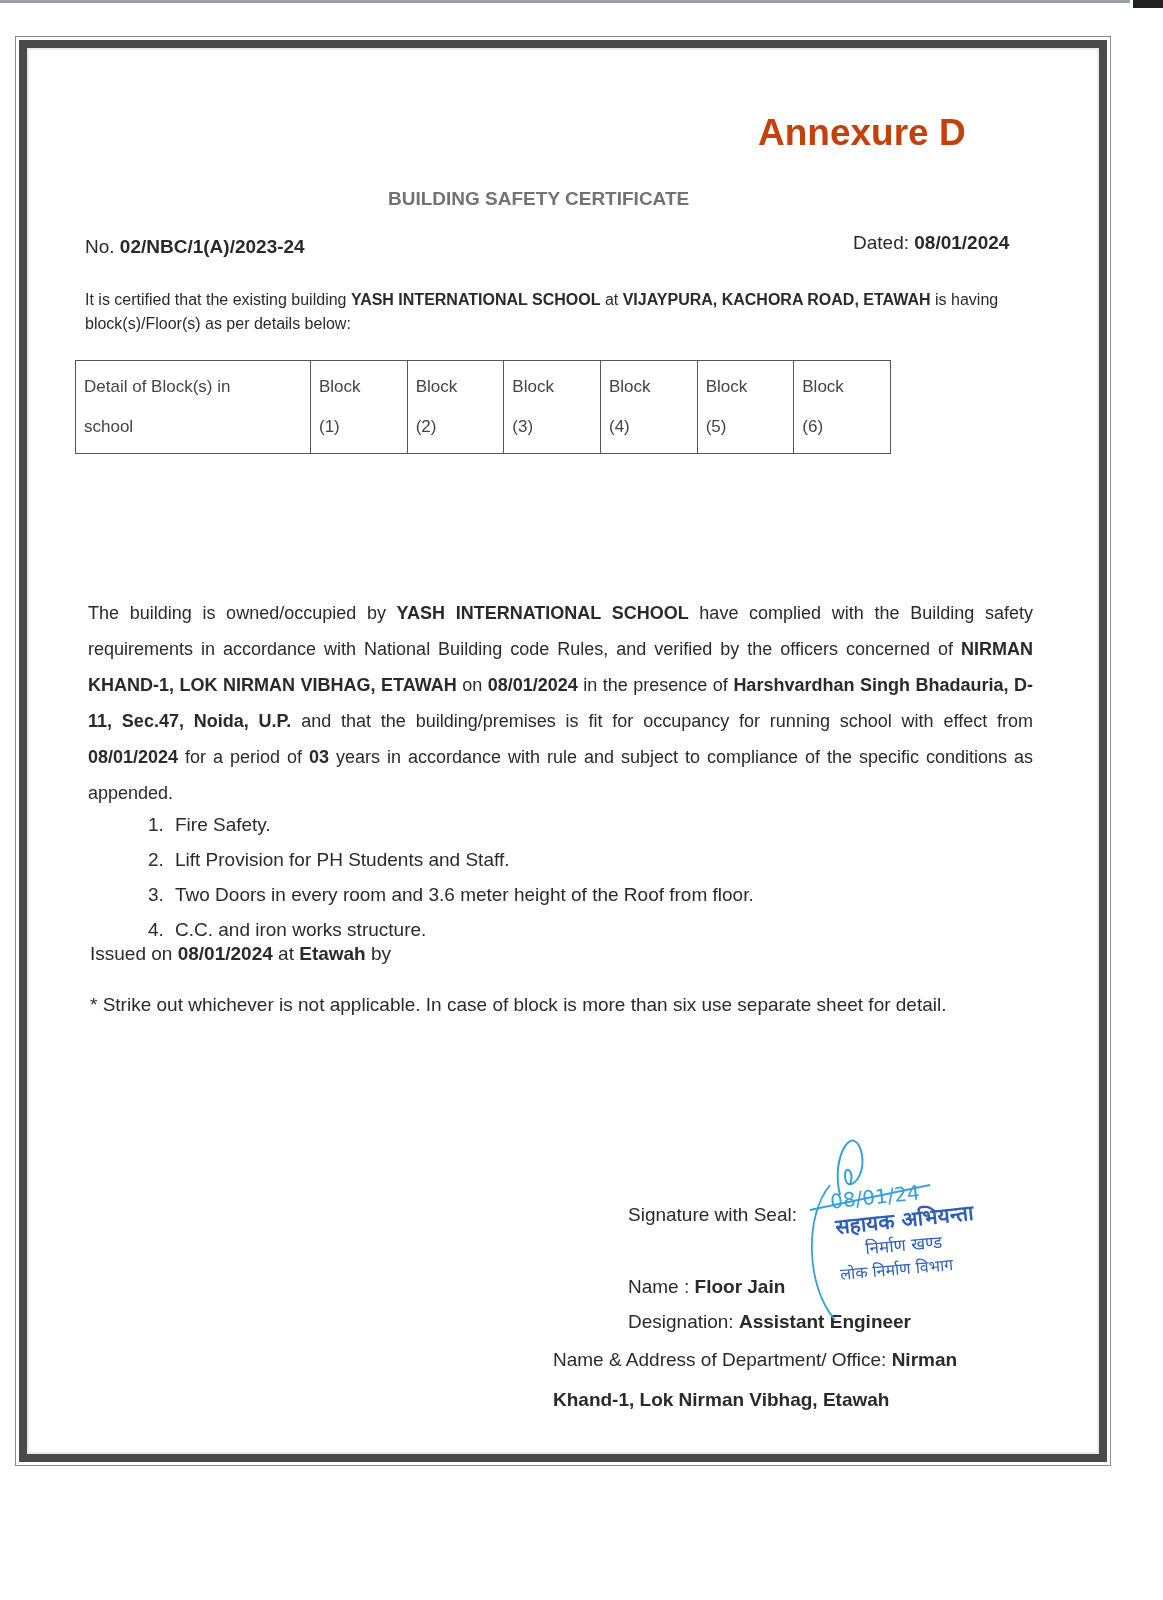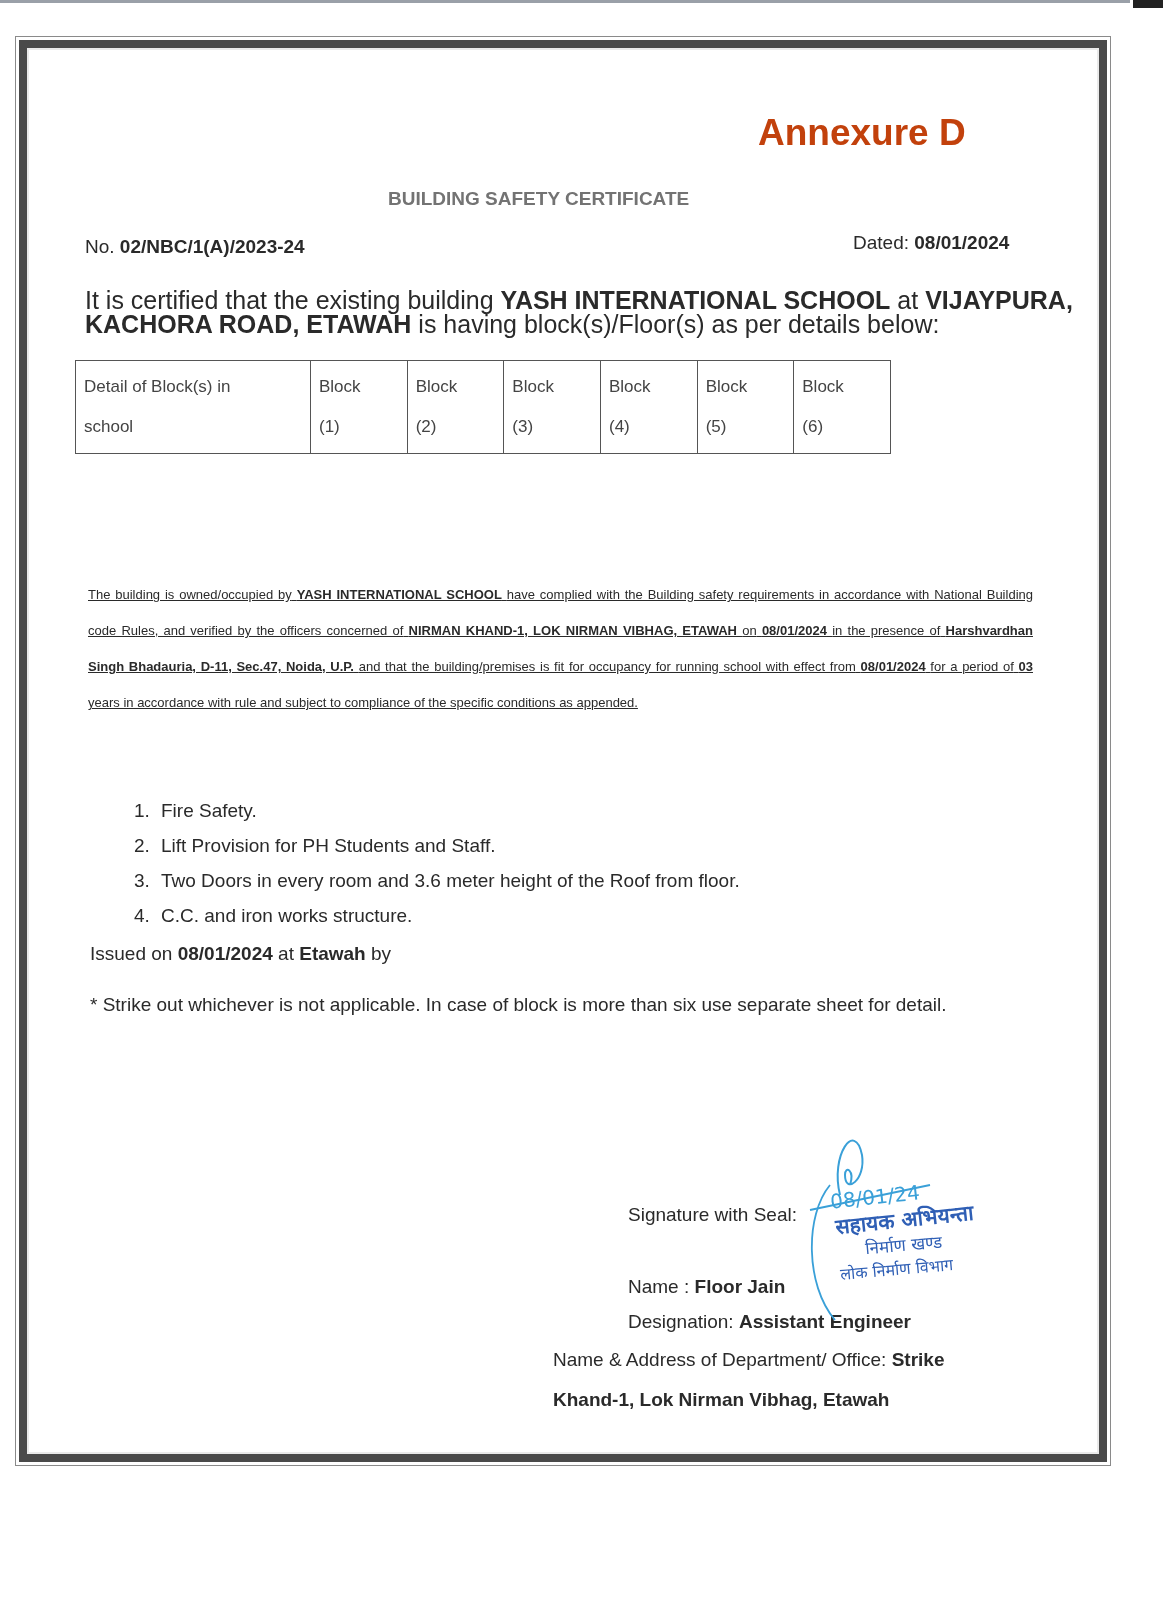--- a/index.html
+++ b/index.html
@@ -12,32 +12,32 @@
   .frame-inner { position: absolute; left: 27px; top: 48px; width: 1072px; height: 1406px;
                  border: 2px solid #eaeaea; box-sizing: border-box; }
   .frame-outer::after { content: ""; position: absolute; left: -14px; right: -14px; top: -14px; bottom: -14px;
                  border: 1px solid #8a8a8a; }
   .t { position: absolute; white-space: nowrap; font-size: 19px; }
   .b { font-weight: bold; }
   .annex { left: 758px; top: 112px; font-size: 37px; font-weight: bold; color: #c2410c; }
   .cert-title { left: 388px; top: 188px; font-size: 19px; font-weight: bold; color: #737373; }
   .cert-no { left: 85px; top: 236px; text-align: right; }
   .cert-date { left: 853px; top: 232px; }
-  .para1 { left: 85px; top: 288px; width: 990px; white-space: normal; line-height: 24px; font-size: 25px; }
+  .para1 { left: 85px; top: 288px; width: 990px; white-space: normal; line-height: 24px; font-size: 16px; }
   table.blocks { position: absolute; left: 75px; top: 360px; width: 816px; border-collapse: collapse; }
   table.blocks td { border: 1.5px solid #555; vertical-align: top; font-size: 17px; color: #444; padding: 6px 8px; }
   table.blocks tr.r1 td { height: 74px; }
   table.blocks tr.r2 td { height: 82px; }
   .cell-label { line-height: 40px; }
   .cell-head { line-height: 40px; }
   .cell-val { text-align: center; vertical-align: middle !important; font-family: "Liberation Serif", serif; font-size: 21px !important; color: #444; }
   .cell-val.bold-val { font-weight: bold; color: #222; }
-  .para2 { left: 88px; top: 577px; width: 945px; white-space: normal; line-height: 36px; font-size: 13px; text-align: justify; text-decoration: underline; }
+  .para2 { left: 88px; top: 595px; width: 945px; white-space: normal; line-height: 36px; font-size: 18px; text-align: justify; }
   .conditions { left: 125px; top: 793px; width: 900px; white-space: normal; font-size: 19px; }
-  .conditions ol { margin: 0; padding-left: 30px; }
+  .conditions ol { margin: 14px; padding-left: 30px; }
   .conditions li { line-height: 35px; padding-left: 6px; }
   .issued { left: 90px; top: 943px; }
   .note { left: 90px; top: 985px; width: 945px; white-space: normal; line-height: 40px; text-align: justify; }
   .sig-label { left: 628px; top: 1204px; }
   .name { left: 628px; top: 1276px; }
   .designation { left: 628px; top: 1311px; }
   .dept { left: 553px; top: 1349px; }
   .dept2 { left: 553px; top: 1389px; }
   .seal { position: absolute; left: 800px; top: 1125px; width: 240px; height: 200px; }
   .seal-text { position: absolute; color: #2f5fb5; font-family: "DejaVu Sans", sans-serif; font-weight: bold; white-space: nowrap; }
@@ -144,21 +144,21 @@
 <div class="t name">
   <span>Name :</span>
   <span class="b">Floor Jain</span>
 </div>
 <div class="t designation">
   <span>Designation:</span>
   <span class="b">Assistant Engineer</span>
 </div>
 <div class="t dept">
   <span>Name &amp; Address of Department/ Office:</span>
-  <span class="b">Strike</span>
+  <span class="b">Nirman</span>
 </div>
 <div class="t dept2 b">Khand-1, Lok Nirman Vibhag, Etawah</div>
 
 <div class="seal">
   <svg width="240" height="200" style="position:absolute;left:0;top:0">
     <path d="M40 70 C30 30, 55 -5, 62 30 C66 55, 45 70, 45 50 C45 40, 55 45, 50 60" fill="none" stroke="#3aa0d8" stroke-width="2"></path>
     <path d="M30 60 C5 90, 5 160, 35 195" fill="none" stroke="#3aa0d8" stroke-width="1.8"></path>
     <path d="M10 85 L130 60" fill="none" stroke="#3aa0d8" stroke-width="1.8"></path>
   </svg>
   <div class="seal-text" style="left:30px;top:60px;font-size:20px;color:#3aa0d8;font-weight:normal;transform:rotate(-6deg)">08/01/24</div>

